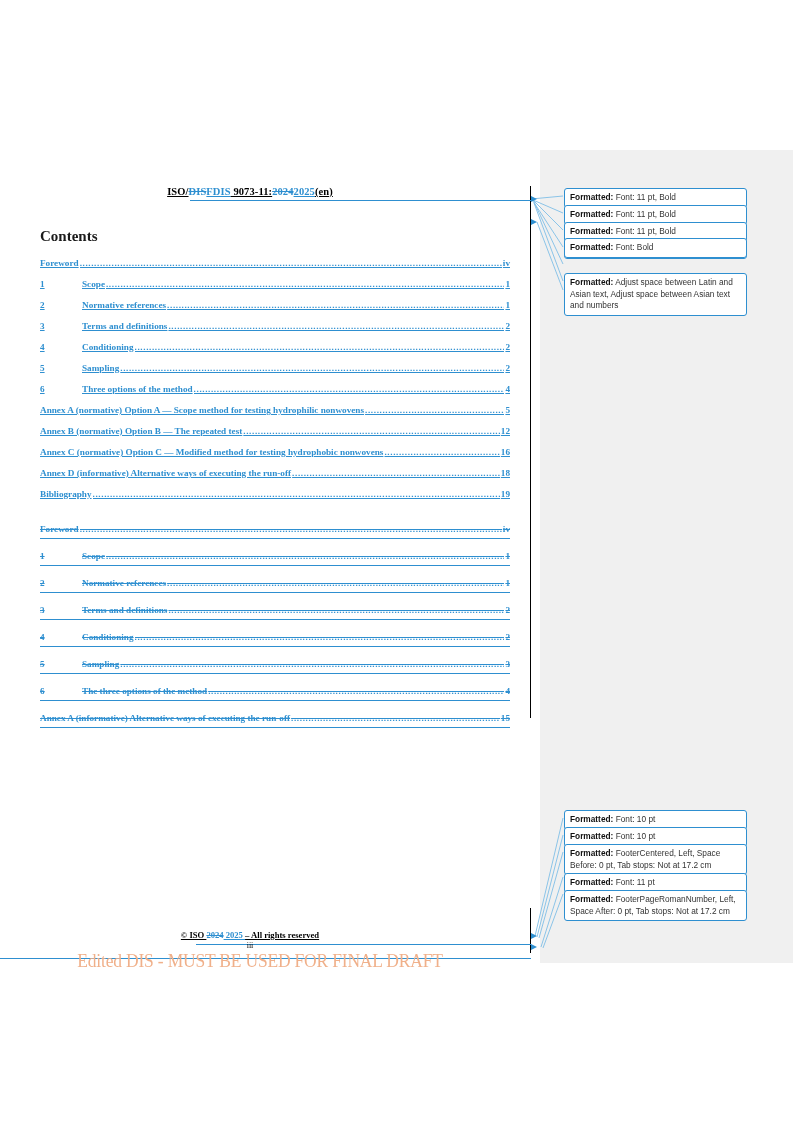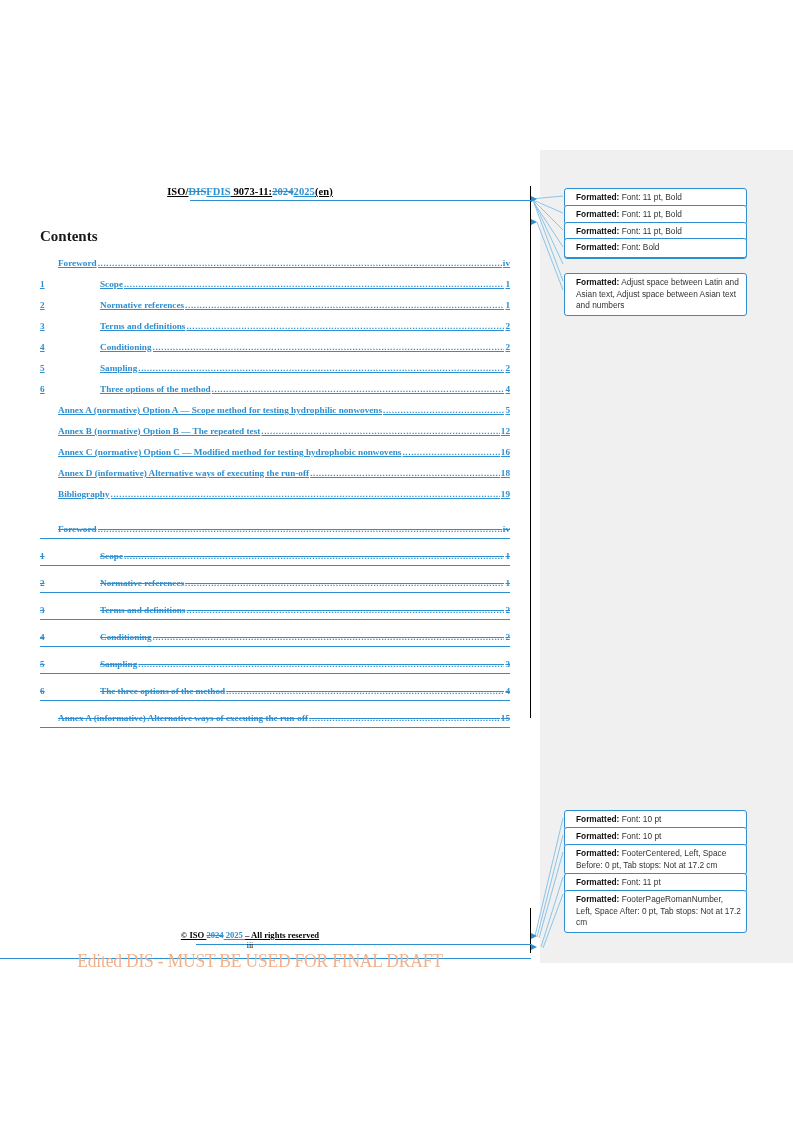--- a/index.html
+++ b/index.html
@@ -56,21 +56,21 @@
     position:relative;
     display:flex;align-items:baseline;
     font-size:9.2px;font-weight:bold;
     color:#2E8FD0;
     height:21px;
     white-space:nowrap;
   }
   .toc-row.tall{height:27px;}
   .toc-num{display:inline-block;width:42px;flex:0 0 42px;text-decoration:underline;}
   .toc-num.none{width:0;flex:0 0 0;}
-  .toc-label{text-decoration:underline;margin-left:18px;}
+  .toc-label{text-decoration:underline;}
   .toc-dots{
     flex:1 1 auto;
     overflow:hidden;
     margin:0 1px;
     font-size:9.2px;
     letter-spacing:0.6px;
     text-decoration:underline;
     position:relative;
     top:-0.5px;
   }
@@ -122,21 +122,21 @@
   .balloon{
     position:absolute;
     box-sizing:border-box;
     background:#ffffff;
     border:1.1px solid #2E8FD0;
     border-radius:3px;
     font-family:"Liberation Sans", sans-serif;
     font-size:8.3px;
     line-height:11.5px;
     color:#333333;
-    padding:3px 5px 3px 11px;
+    padding:3px 5px 3px 5px;
     left:564px;width:183px;
   }
   .balloon b{color:#111;font-weight:bold;}
 
   
   .connectors{position:absolute;left:0;top:0;width:793px;height:1122px;pointer-events:none;}
 </style>
 </head>
 <body>
 

